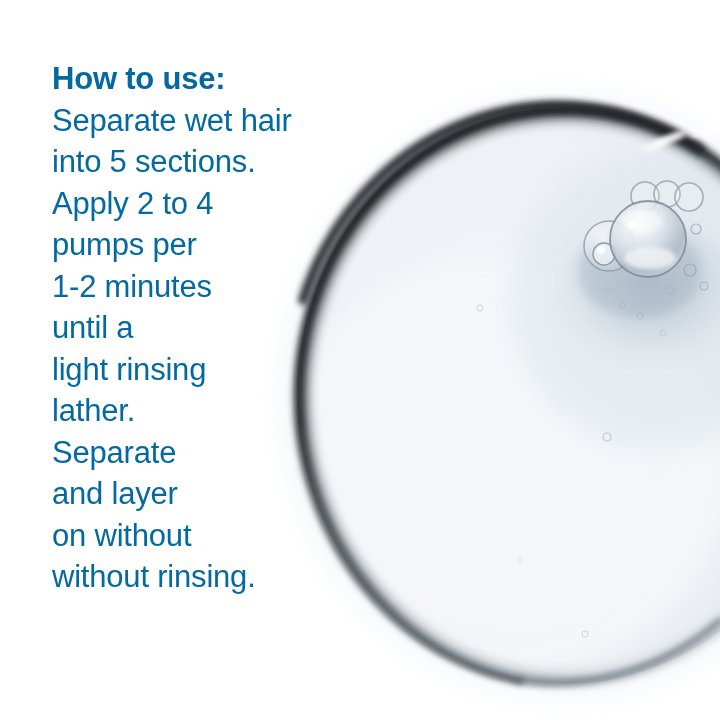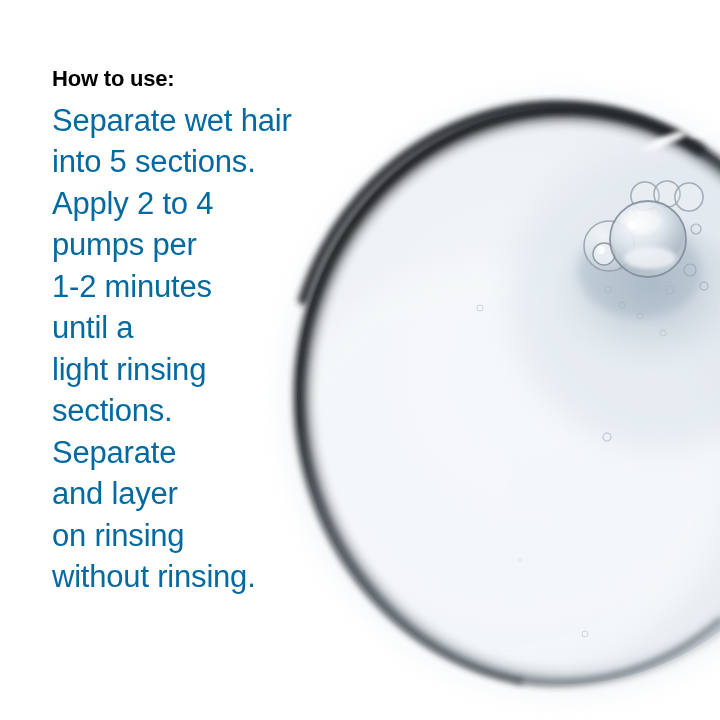--- a/index.html
+++ b/index.html
@@ -37,24 +37,24 @@
 
   
   #instructions {
     position: absolute;
     left: 52px;
     top: 58px;
     width: 300px;
     z-index: 5;
   }
   #instructions .heading {
-    font-size: 22px;
+    font-size: 31px;
     line-height: 41.5px;
     font-weight: 700;
-    color: #000000;
+    color: #0369a1;
     letter-spacing: -0.2px;
     white-space: nowrap;
   }
   #instructions .line {
     font-size: 31px;
     line-height: 41.5px;
     font-weight: 400;
     color: #0369a1;
     letter-spacing: -0.2px;
     white-space: nowrap;
@@ -216,20 +216,20 @@
 
   <div id="instructions">
     <div class="heading">How to use:</div>
     <div class="line">Separate wet hair</div>
     <div class="line">into 5 sections.</div>
     <div class="line">Apply 2 to 4</div>
     <div class="line">pumps per</div>
     <div class="line">1-2 minutes</div>
     <div class="line">until a</div>
     <div class="line">light rinsing</div>
-    <div class="line">sections.</div>
+    <div class="line">lather.</div>
     <div class="line">Separate</div>
     <div class="line">and layer</div>
-    <div class="line">on rinsing</div>
+    <div class="line">on without</div>
     <div class="line">without rinsing.</div>
   </div>
 
 </div>
 
 </body></html>

